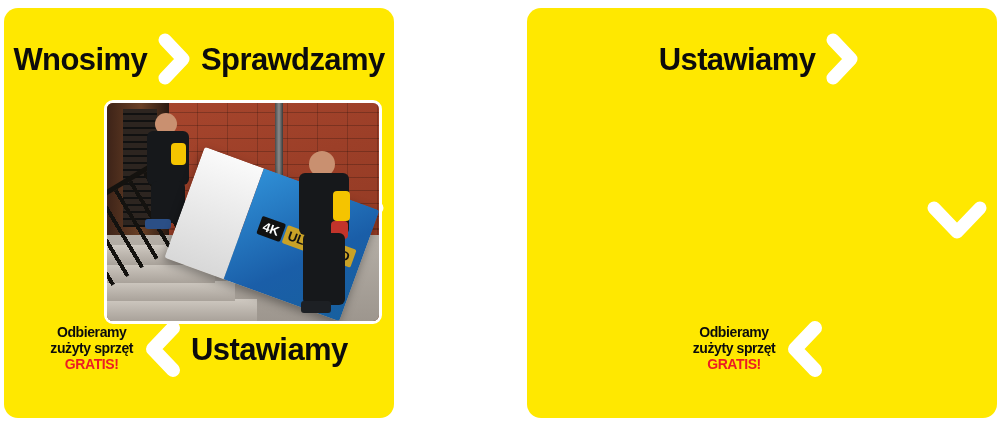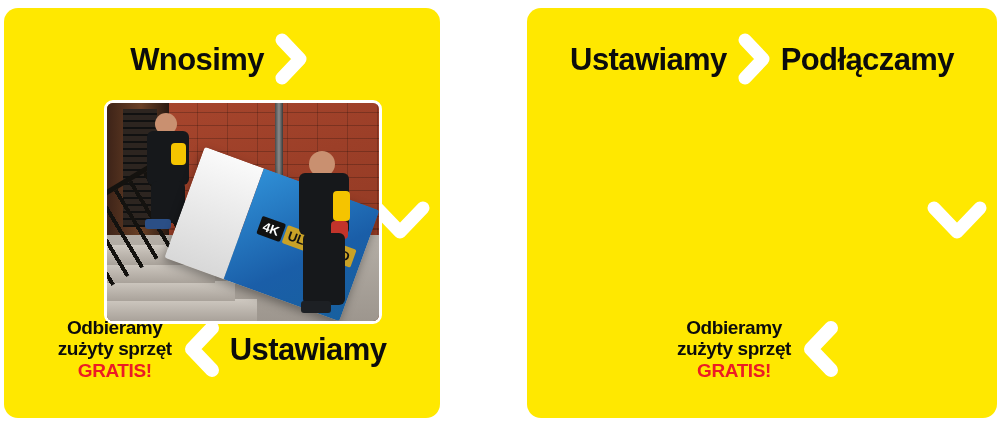--- a/index.html
+++ b/index.html
@@ -8,21 +8,21 @@
     font-family:"Liberation Sans","DejaVu Sans",sans-serif;
     -webkit-font-smoothing:antialiased;
   }
   .stage{position:relative;width:1000px;height:429px;background:#ffffff;}
 
   
   .card{
     position:absolute;top:8px;height:410px;
     background:#FFE800;border-radius:14px;overflow:hidden;
   }
-  .card-left{left:4px;width:436px;}
+  .card-left{left:4px;width:390px;}
   .card-right{left:527px;width:470px;}
 
   
   .head-row{
     position:absolute;left:0;top:22px;width:100%;height:58px;
     display:flex;align-items:center;justify-content:center;gap:4px;
   }
   .word{
     color:#0c0c0c;font-weight:700;font-size:31px;letter-spacing:-0.6px;
     white-space:nowrap;line-height:1;
@@ -43,21 +43,21 @@
   }
   .photo-left{left:100px;width:272px;height:218px;}
   .ph{position:absolute;}
 
   
   .bottom-row{
     position:absolute;left:0;bottom:26px;width:100%;height:86px;
     display:flex;align-items:center;justify-content:center;gap:2px;
   }
   .recycle{
-    text-align:center;color:#0c0c0c;font-weight:700;font-size:19px;
+    text-align:center;color:#0c0c0c;font-weight:700;font-size:14px;
     line-height:1.13;letter-spacing:-0.4px;white-space:nowrap;
   }
   .recycle .gratis{color:#EC1C24;display:block;}
 
   
   .brick{
     position:absolute;inset:0;
     background:
       repeating-linear-gradient(0deg,  rgba(0,0,0,.22) 0 1.5px, rgba(0,0,0,0) 1.5px 13px),
       repeating-linear-gradient(90deg, rgba(0,0,0,.18) 0 1.5px, rgba(0,0,0,0) 1.5px 30px),
@@ -122,20 +122,21 @@
 
 <div class="stage">
 
   <div class="card card-left">
 
     <div class="head-row">
       <span class="word">Wnosimy</span>
       <svg class="chev chev-inline" viewBox="0 0 46 54">
         <path d="M14 8 L32 27 L14 46" fill="none" stroke="#ffffff" stroke-width="13" stroke-linecap="round" stroke-linejoin="round"></path>
       </svg>
+      <span class="word word-lg">Sprawdzamy</span>
     </div>
 
     <svg class="chev chev-side" style="right:8px;top:188px;" viewBox="0 0 64 50">
       <path d="M9 12 L32 36 L55 12" fill="none" stroke="#ffffff" stroke-width="13" stroke-linecap="round" stroke-linejoin="round"></path>
     </svg>
 
     <div class="photo photo-left">
       <div class="brick ph"></div>
       <div class="doorway ph">
         <div class="door-grille"></div>
@@ -188,21 +189,20 @@
     </div>
   </div>
 
   <div class="card card-right">
 
     <div class="head-row">
       <span class="word">Ustawiamy</span>
       <svg class="chev chev-inline" viewBox="0 0 46 54">
         <path d="M14 8 L32 27 L14 46" fill="none" stroke="#ffffff" stroke-width="13" stroke-linecap="round" stroke-linejoin="round"></path>
       </svg>
-      <span class="word word-lg">Podłączamy</span>
     </div>
 
     <svg class="chev chev-side" style="right:8px;top:188px;" viewBox="0 0 64 50">
       <path d="M9 12 L32 36 L55 12" fill="none" stroke="#ffffff" stroke-width="13" stroke-linecap="round" stroke-linejoin="round"></path>
     </svg>
 
     <div class="bottom-row">
       <div class="recycle">
         <span>Odbieramy</span><br>
         <span>zużyty sprzęt</span>

